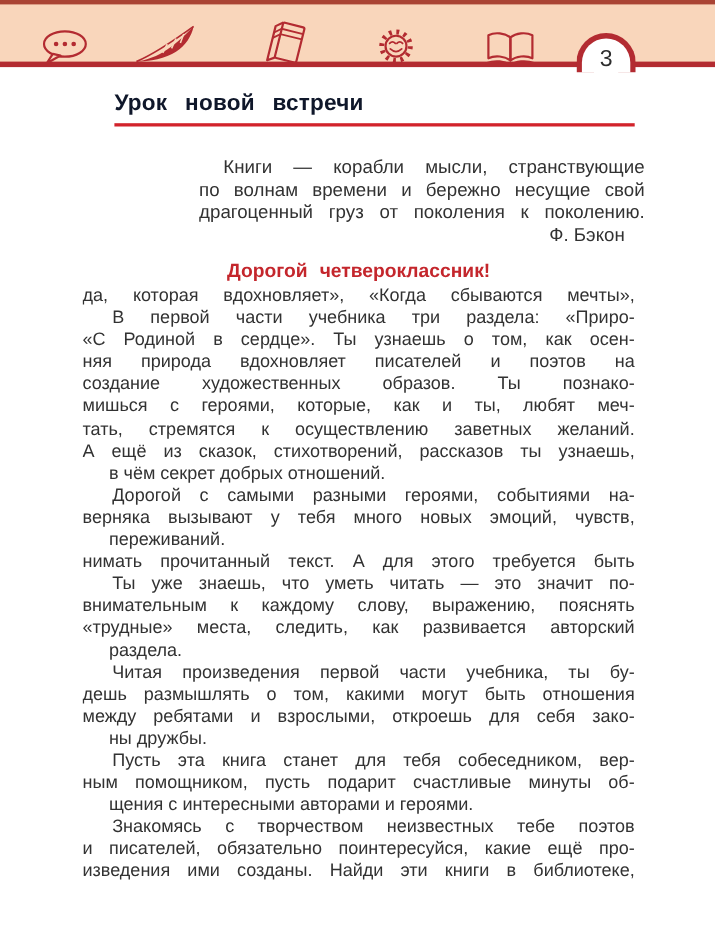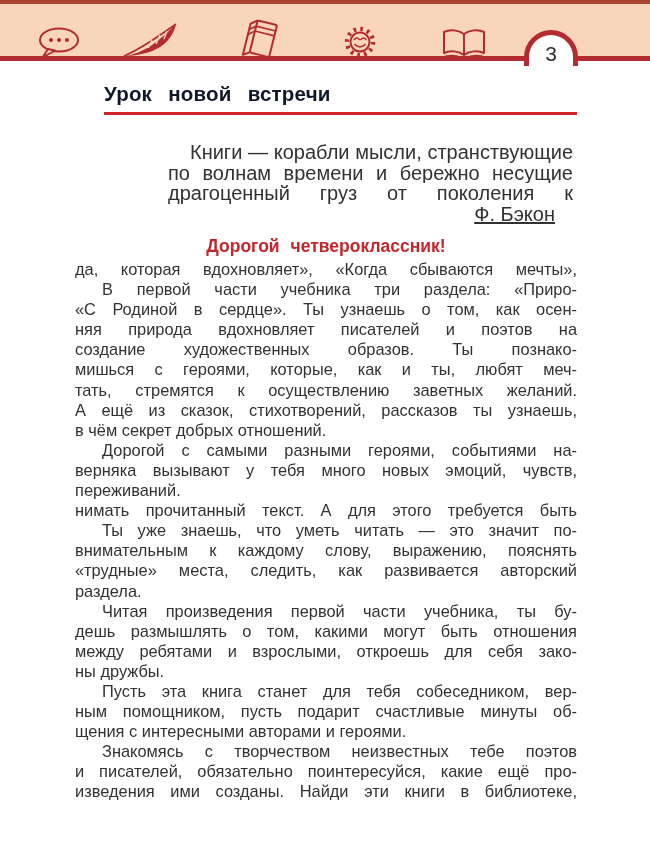--- a/index.html
+++ b/index.html
@@ -35,41 +35,41 @@
   
   .lesson-title {
     position:absolute; left:104px; top:82px; width:480px;
     font-size:20.5px; font-weight:bold; color:#0f172a;
     letter-spacing:0.2px; word-spacing:0.5em;
   }
   .title-rule { position:absolute; left:104px; top:112px; width:473px; height:2.5px; background:var(--rule); }
 
   
   .epigraph {
-    position:absolute; left:168px; top:142px; width:405px;
-    font-size:20px; color:var(--ink); line-height:20.5px;
+    position:absolute; left:181px; top:142px; width:405px;
+    font-size:17px; color:var(--ink); line-height:20.5px;
   }
   .eline { text-align:justify; text-align-last:justify; height:20.5px; overflow:hidden; }
   .eline.first { text-indent:22px; }
-  .epigraph-author { text-align:right; padding-right:18px; height:20.5px;text-decoration:underline; }
+  .epigraph-author { text-align:right; padding-right:18px; height:20.5px; }
 
   
   .greeting {
     position:absolute; left:75px; top:236px; width:502px; text-align:center;
     font-size:17.5px; font-weight:bold; color:var(--head-red); word-spacing:0.35em;
   }
 
   
   .body-text {
     position:absolute; left:75px; top:259px; width:502px;
     font-size:16.4px; color:var(--ink); line-height:20.1px;
   }
   .bline { text-align:justify; text-align-last:justify; height:20.1px; overflow:hidden; }
   .bline.first { text-indent:27px; }
-  .bline.last { text-align-last:left; }
+  .bline.last { text-align-last:left;margin-left:24px; }
 </style>
 </head>
 <body>
 
 <div class="page" style="--peach: #f9d6bb; --accent: #b32b31; --rule: #d2232b; --head-red: #c4262c; --ink: #323232;">
 
   <div class="header-band"></div>
   <div class="top-strip"></div>
   <div class="header-rule"></div>
 

